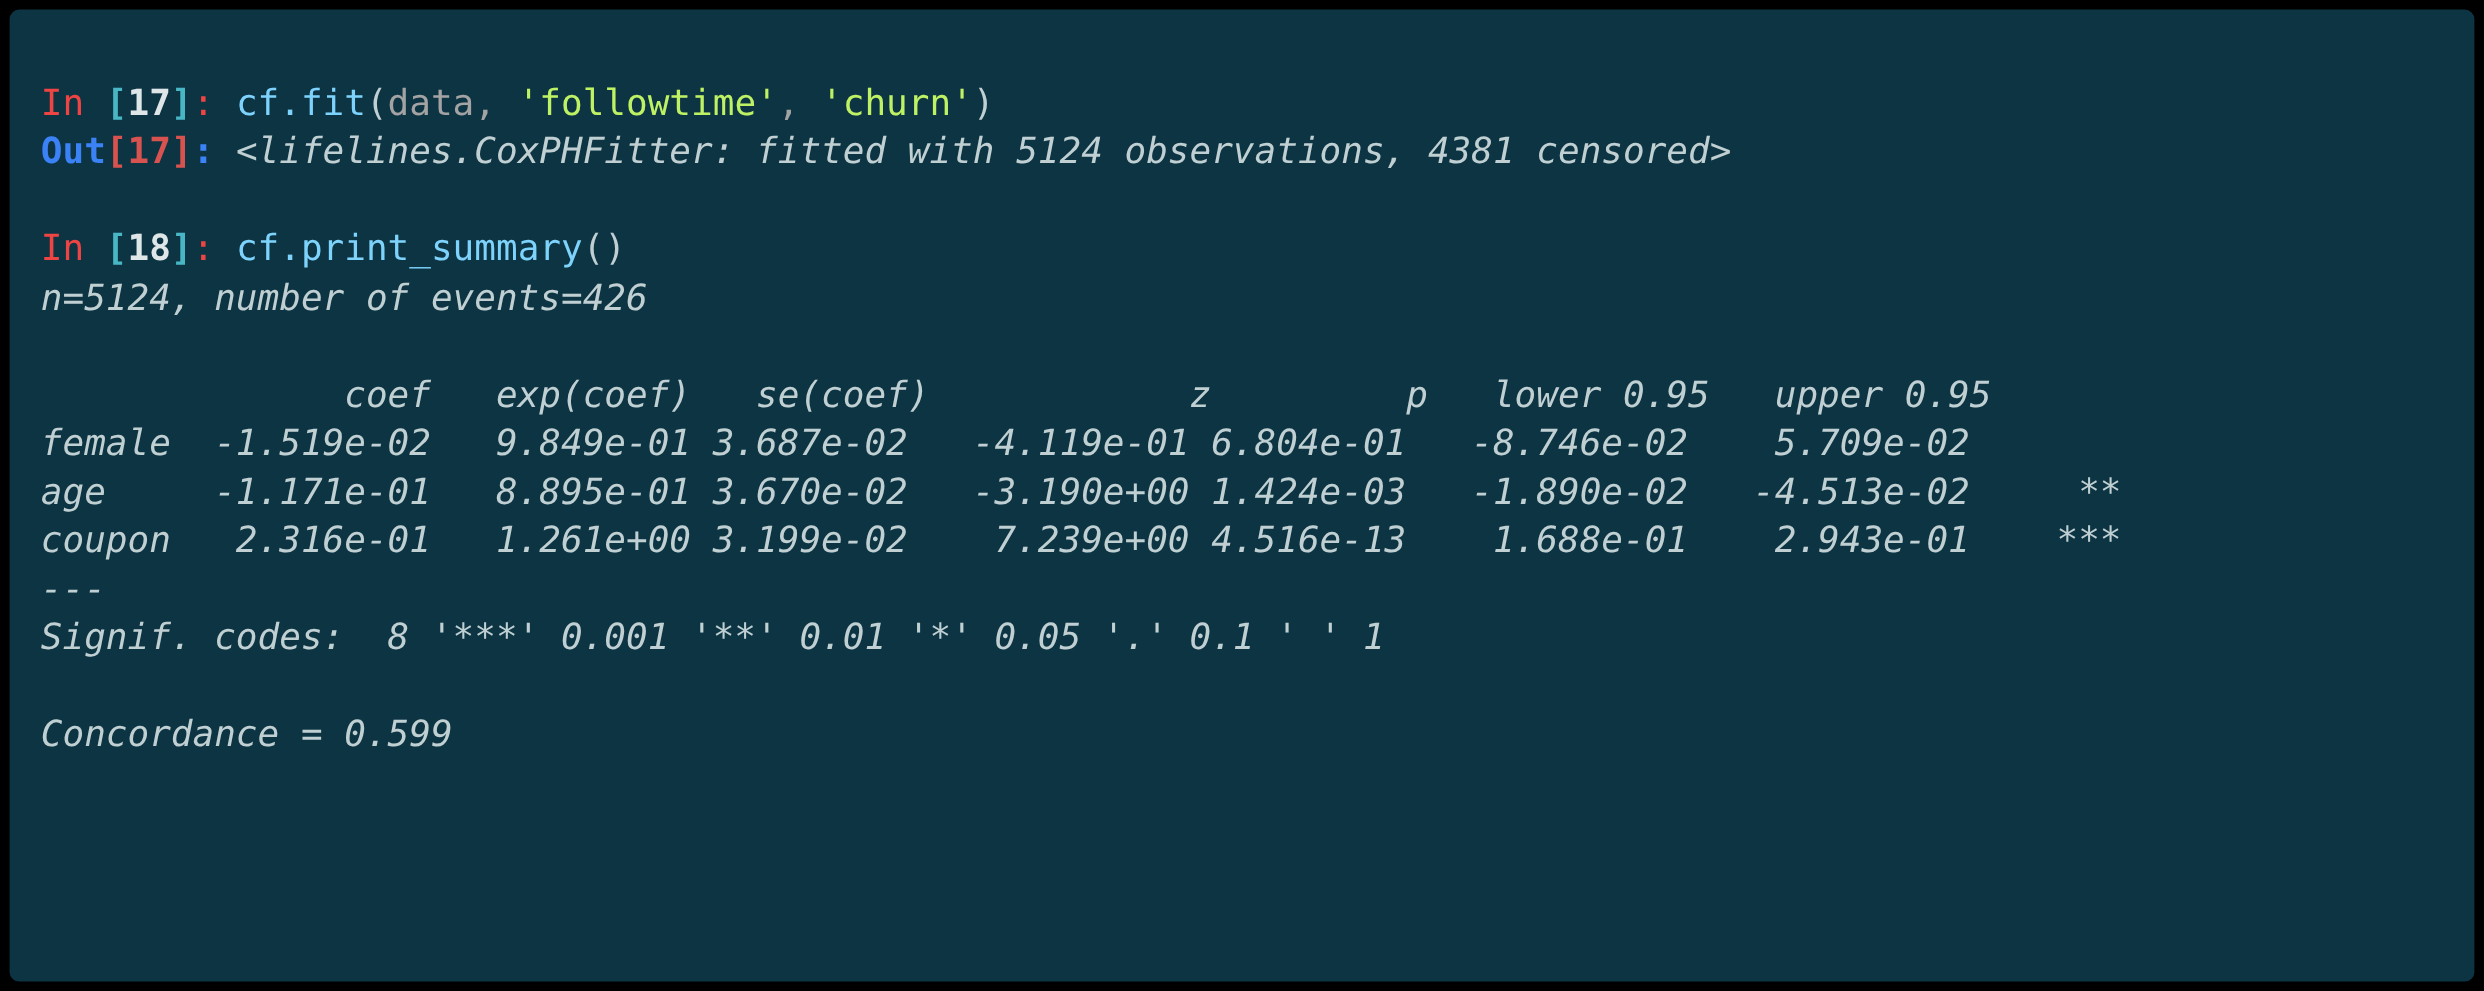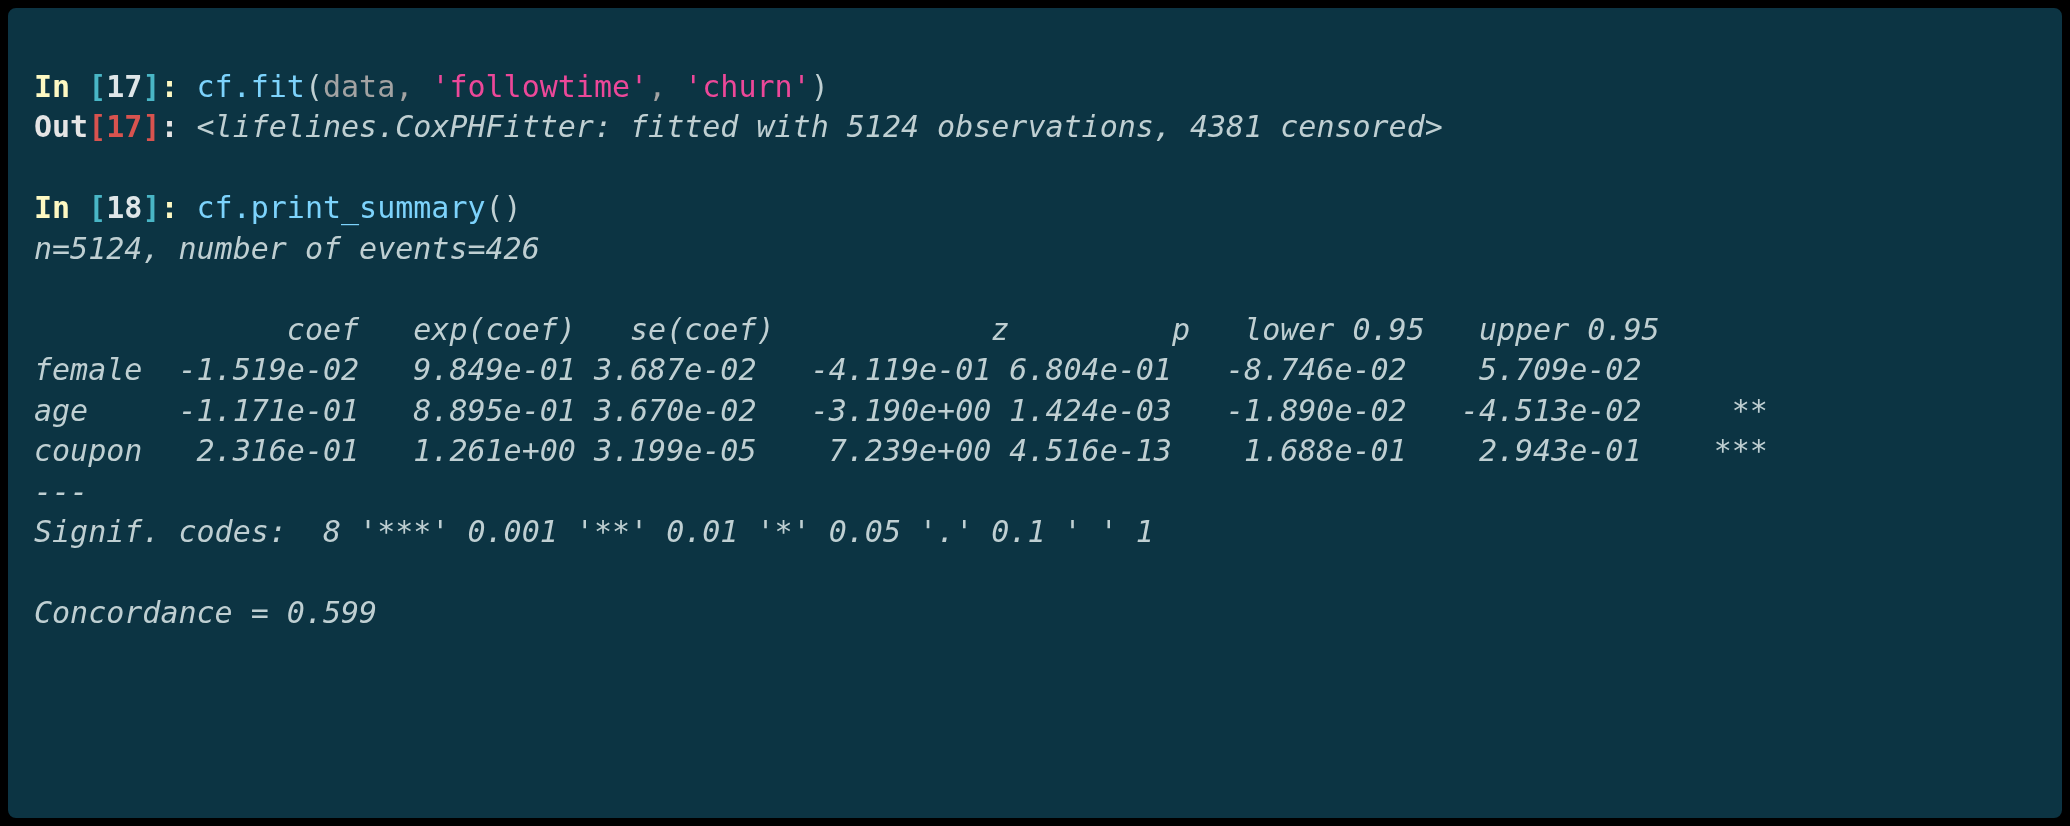--- a/index.html
+++ b/index.html
@@ -17,43 +17,43 @@
     border-radius: 16px;
     width: 2070px;
     height: 826px;
     padding: 18px 26px;
     font-family: "DejaVu Sans Mono", "Menlo", "Consolas", monospace;
     font-size: 30px;
     line-height: 1.35;
     color: #bfcfd2;
     white-space: pre;
   }
-  .in-label { color: #fef9c3; font-weight: bold; }
+  .in-label { color: #ef4444; font-weight: normal; }
   .bracket  { color: #49b6c6; font-weight: bold; }
   .num      { color: #dfe6e8; font-weight: bold; }
-  .out-label{ color: #e5e5e5; font-weight: bold; }
+  .out-label{ color: #3b82f6; font-weight: bold; }
   .out-bracket { color: #d8534f; font-weight: bold; }
   .out-num  { color: #d8534f; font-weight: bold; }
   .fn       { color: #7dd3fc; }
   .paren    { color: #bfcfd2; }
   .arg      { color: #a3a3a3; }
-  .str      { color: #ec4899; }
+  .str      { color: #bef264; }
   .txt      { color: #bfcfd2; font-style: italic; }
 </style>
 </head>
 <body>
 
 <div class="terminal">
 <span><span class="in-label">In </span><span class="bracket">[</span><span class="num">17</span><span class="bracket">]</span><span class="in-label">: </span><span class="fn">cf.fit</span><span class="paren">(</span><span class="arg">data</span><span class="arg">, </span><span class="str">'followtime'</span><span class="arg">, </span><span class="str">'churn'</span><span class="paren">)</span></span>
 <span><span class="out-label">Out</span><span class="out-bracket">[</span><span class="out-num">17</span><span class="out-bracket">]</span><span class="out-label">: </span><span class="txt">&lt;lifelines.CoxPHFitter: fitted with 5124 observations, 4381 censored&gt;</span></span>
 <span> </span>
 <span><span class="in-label">In </span><span class="bracket">[</span><span class="num">18</span><span class="bracket">]</span><span class="in-label">: </span><span class="fn">cf.print_summary</span><span class="paren">(</span><span class="paren">)</span></span>
 <span class="txt">n=5124, number of events=426</span>
 <span> </span>
 <span class="txt" id="col-header">              coef   exp(coef)   se(coef)            z         p   lower 0.95   upper 0.95</span>
 <span class="txt" id="row0">female  -1.519e-02   9.849e-01 3.687e-02   -4.119e-01 6.804e-01   -8.746e-02    5.709e-02       </span>
 <span class="txt" id="row1">age     -1.171e-01   8.895e-01 3.670e-02   -3.190e+00 1.424e-03   -1.890e-02   -4.513e-02     **</span>
-<span class="txt" id="row2">coupon   2.316e-01   1.261e+00 3.199e-05    7.239e+00 4.516e-13    1.688e-01    2.943e-01    ***</span>
+<span class="txt" id="row2">coupon   2.316e-01   1.261e+00 3.199e-02    7.239e+00 4.516e-13    1.688e-01    2.943e-01    ***</span>
 <span class="txt">---</span>
 <span class="txt">Signif. codes:  8 '***' 0.001 '**' 0.01 '*' 0.05 '.' 0.1 ' ' 1</span>
 <span> </span>
 <span class="txt">Concordance = 0.599</span>
 </div>
 
 </body></html>

